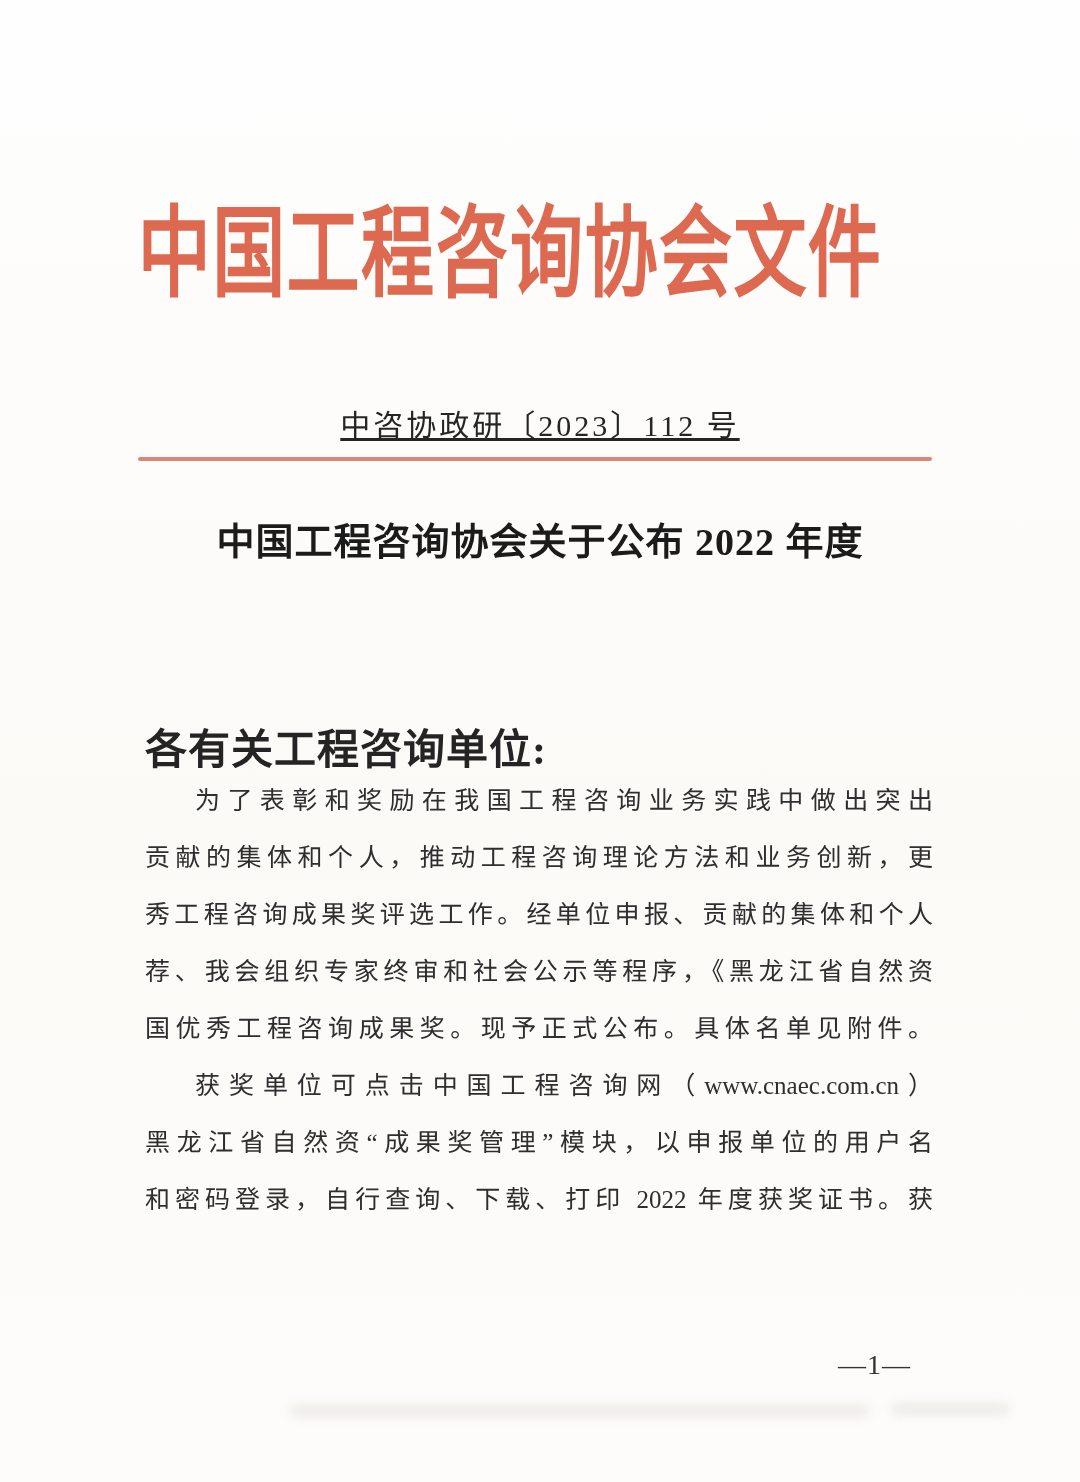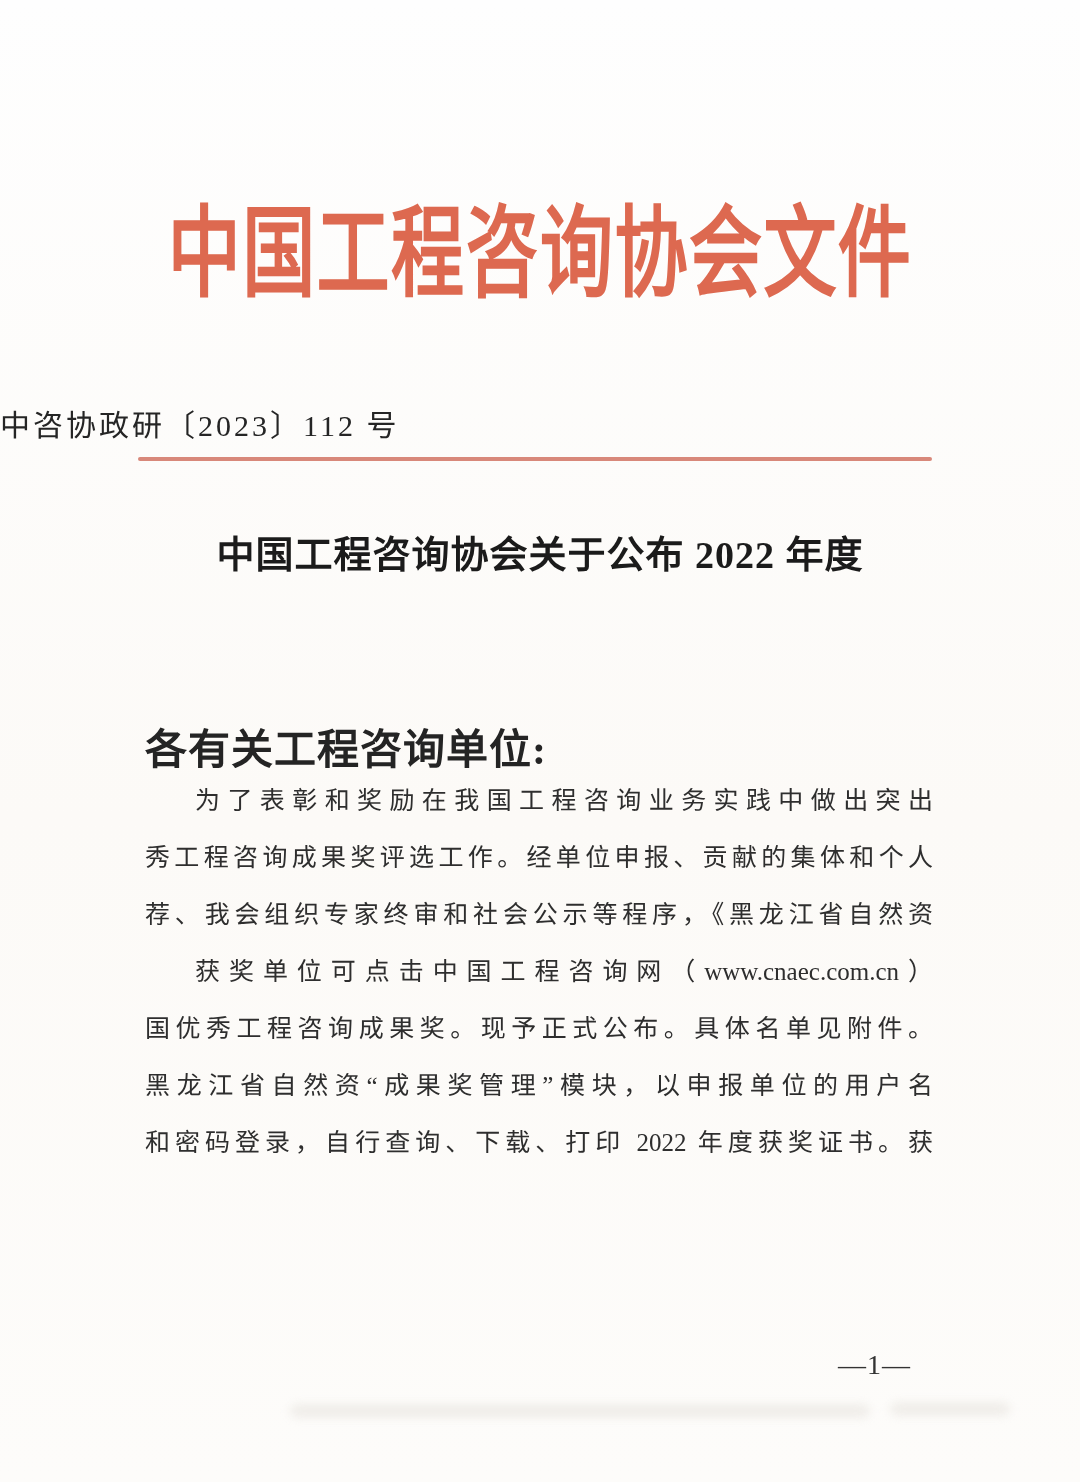--- a/index.html
+++ b/index.html
@@ -16,62 +16,62 @@
     font-family: "Liberation Serif", "DejaVu Serif", serif;
     overflow: hidden;
   }
 
   
   .letterhead-wrap {
     position: absolute;
     top: 200px;
     left: 0;
     width: 100%;
-    text-align: center;
   }
   .letterhead {
     display: inline-block;
     font-size: 100px;
     line-height: 110px;
     font-weight: 700;
     color: #dd6950;
     white-space: nowrap;
     letter-spacing: 2px;
     transform: scaleX(0.73);
     transform-origin: 50% 50%;
   }
 
   
   .doc-number {
     position: absolute;
     top: 406px;
     left: 0;
     width: 100%;
-    text-align: left;
+    text-align: center;
     font-size: 30px;
     line-height: 40px;
     color: #252525;
     letter-spacing: 3px;
+    text-decoration: underline;
   }
 
   
   .red-divider {
     position: absolute;
     top: 457px;
     left: 138px;
     width: 794px;
     height: 4px;
     background: #d8887a;
     border-radius: 2px;
   }
 
   
   .notice-title {
     position: absolute;
-    top: 526px;
+    top: 513px;
     left: 0;
     width: 100%;
     text-align: center;
     font-weight: 700;
     color: #1b1b1b;
     font-size: 38px;
     line-height: 59px;
     letter-spacing: 1px;
   }
 
@@ -151,24 +151,25 @@
   <div class="red-divider"></div>
 
   <div class="notice-title">
     <div class="notice-line">中国工程咨询协会关于公布 2022 年度</div>
   </div>
 
   <div class="salutation">各有关工程咨询单位:</div>
 
   <div class="body-block">
     <div class="body-line indent">为了表彰和奖励在我国工程咨询业务实践中做出突出</div>
+    <div class="body-line">贡献的集体和个人，推动工程咨询理论方法和业务创新，更</div>
     <div class="body-line">秀工程咨询成果奖评选工作。经单位申报、贡献的集体和个人</div>
     <div class="body-line">荐、我会组织专家终审和社会公示等程序，《黑龙江省自然资</div>
+    <div class="body-line">国优秀工程咨询成果奖。现予正式公布。具体名单见附件。</div>
     <div class="body-line indent">获奖单位可点击中国工程咨询网（www.cnaec.com.cn）</div>
-    <div class="body-line">国优秀工程咨询成果奖。现予正式公布。具体名单见附件。</div>
     <div class="body-line">黑龙江省自然资“成果奖管理”模块，以申报单位的用户名</div>
     <div class="body-line">和密码登录，自行查询、下载、打印 2022 年度获奖证书。获</div>
   </div>
 
   <div class="page-number">—1—</div>
 
   <div class="scan-ghost"></div>
   <div class="scan-ghost right"></div>
 
 </div>

